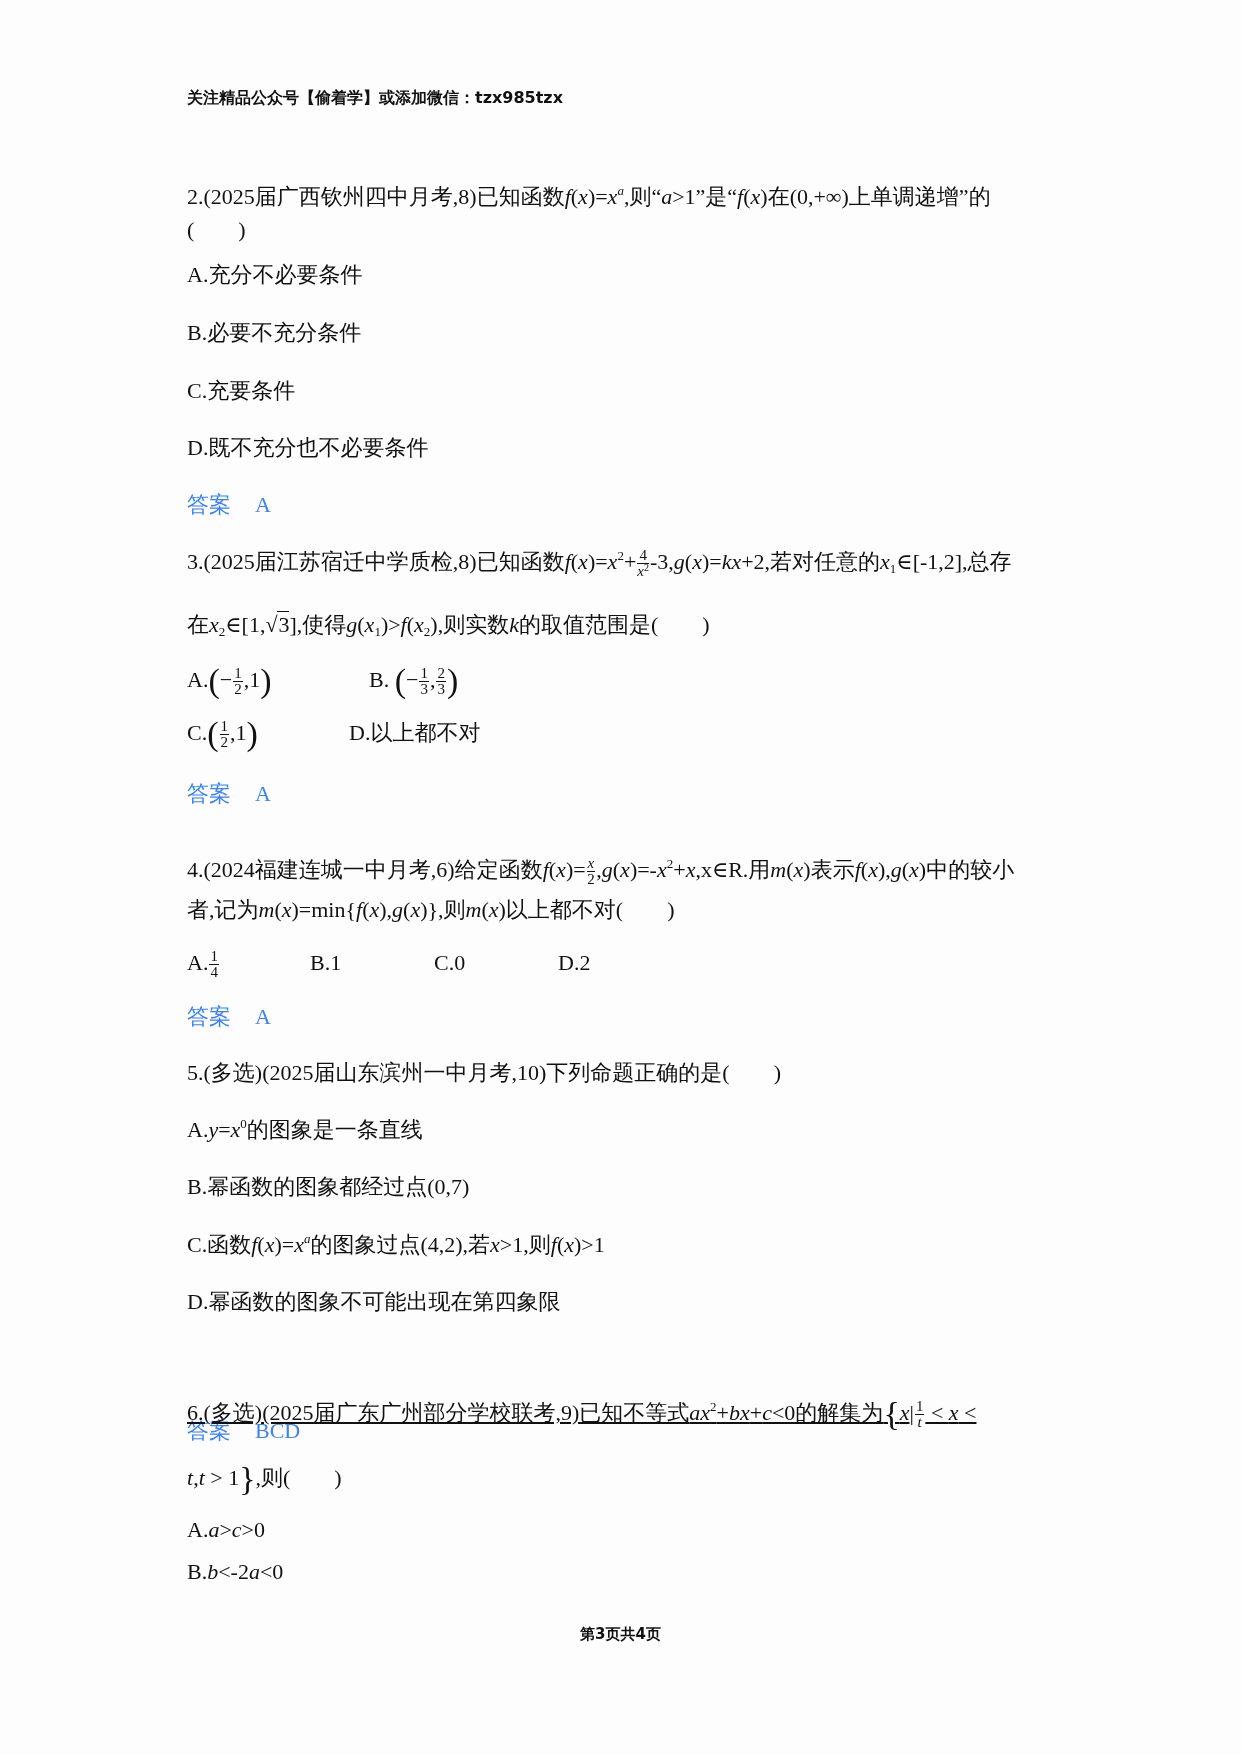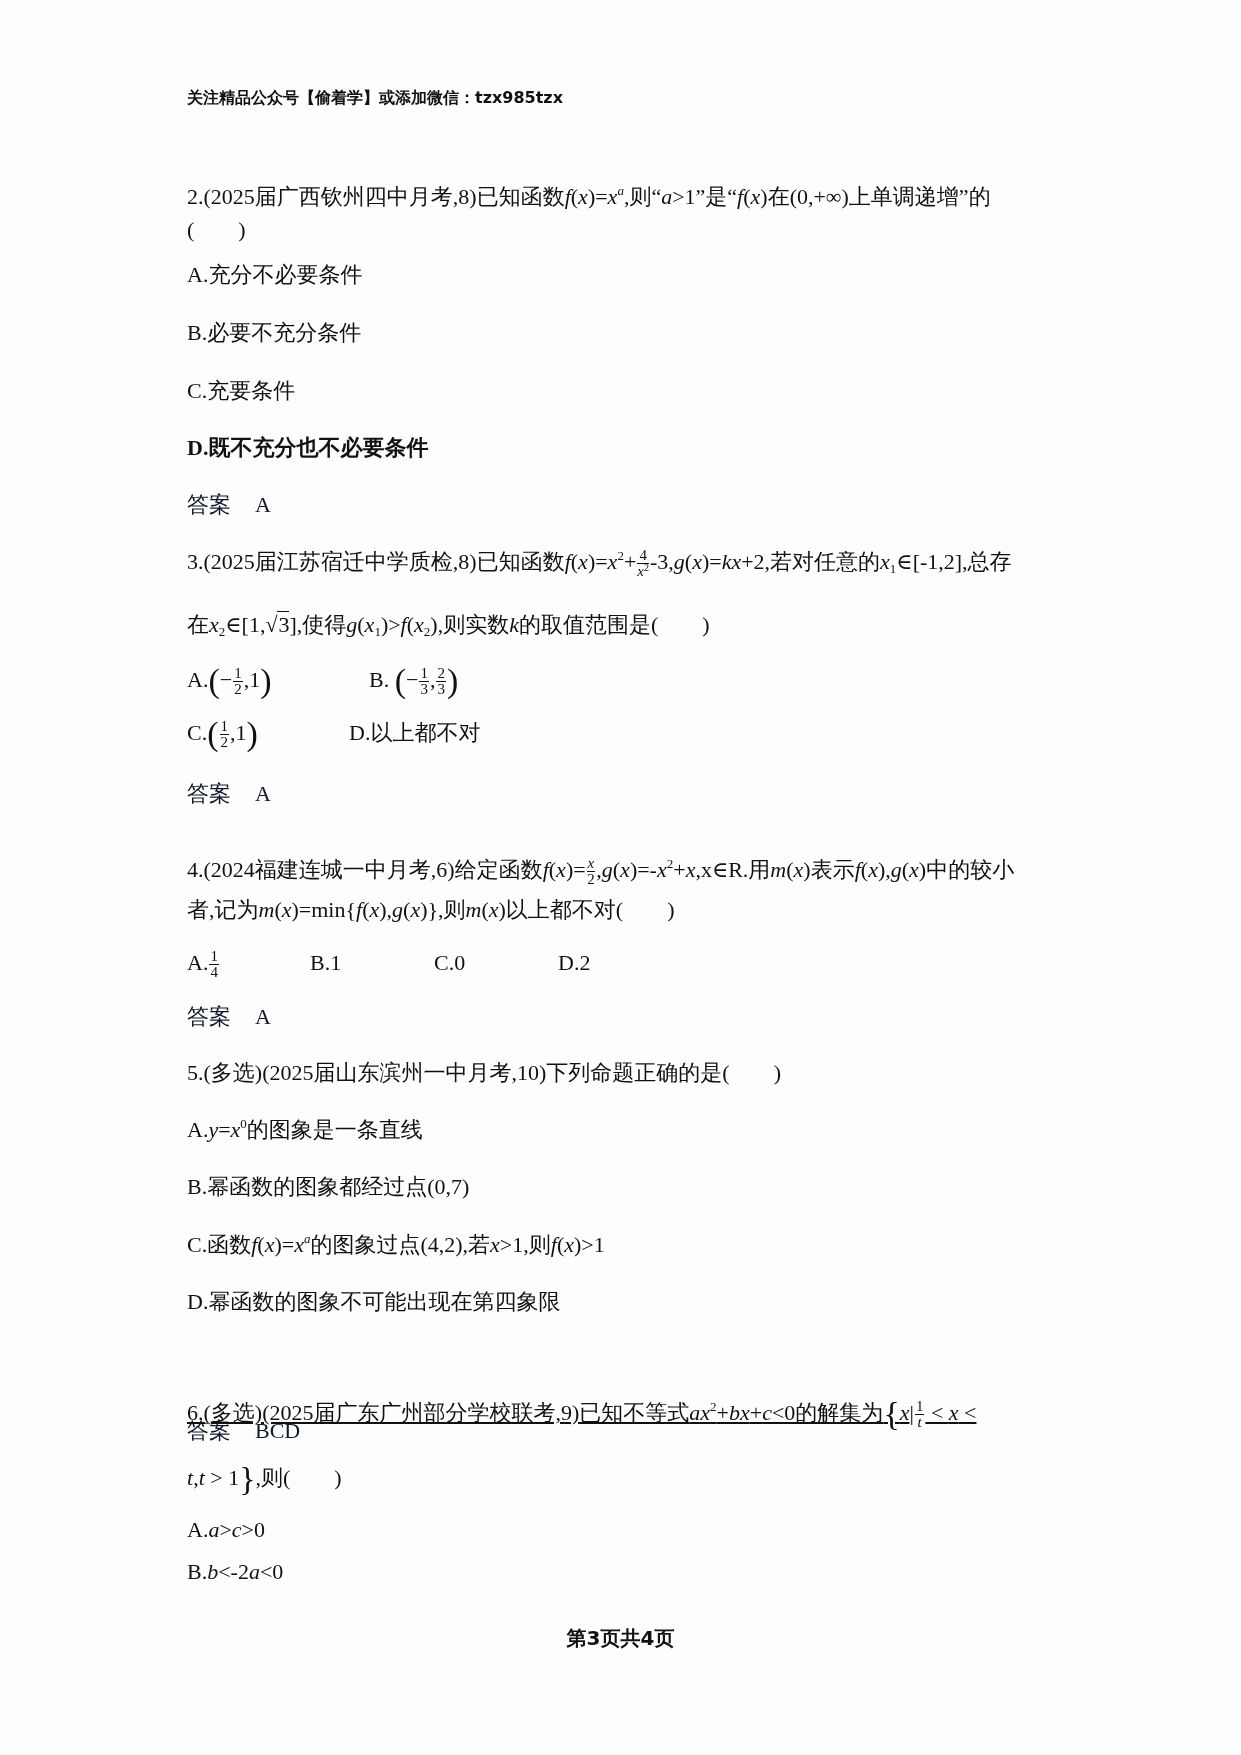--- a/index.html
+++ b/index.html
@@ -2,22 +2,22 @@
 <html><head>
 <meta charset="utf-8">
 <style>
   html, body { margin: 0; padding: 0; background: #fdfdfd; }
   body { width: 1241px; height: 1755px; position: relative; overflow: hidden;
          font-family: "Liberation Serif", "DejaVu Serif", serif; color: #111; }
   .line { position: absolute; left: 187px; white-space: nowrap; font-size: 22px; line-height: 30px; margin-top: 9px; }
   .sans { font-family: "DejaVu Sans", "Liberation Sans", sans-serif; }
   .header { font-size: 16px; font-weight: bold; top: 74px; }
   .footer { position: absolute; top: 1625px; left: 0; width: 1241px; text-align: center;
-            font-size: 20px; font-weight: bold; font-family: "DejaVu Sans", sans-serif; }
-  .answer { color: #0f172a; }
+            font-size: 15px; font-weight: bold; font-family: "DejaVu Sans", sans-serif; }
+  .answer { color: #3b82f6; }
   .answer .val { margin-left: 24px; }
   i { font-style: italic; }
   sup { font-size: 13px; vertical-align: 9px; line-height: 0; }
   sub { font-size: 13px; vertical-align: -4px; line-height: 0; }
   .frac { display: inline-block; vertical-align: middle; text-align: center; font-size: 15px; line-height: 15px; margin: 0 1px; }
   .frac > span { display: block; }
   .frac > span.num { border-bottom: 1px solid #111; padding: 0 1px; }
   .big { font-size: 34px; vertical-align: -5px; font-weight: 200; }
   .opt { display: inline-block; }
   .sqrt { border-top: 1px solid #111; padding-left: 1px; }
@@ -27,21 +27,21 @@
 
 <div class="line sans header">关注精品公众号【偷着学】或添加微信：tzx985tzx</div>
 
 <div class="line" style="top:173px;">
   <span>2.(2025届广西钦州四中月考,8)已知函数</span><i>f</i>(<i>x</i>)=<i>x</i><sup><i>a</i></sup><span>,则“</span><i>a</i><span>&gt;1”是“</span><i>f</i>(<i>x</i>)<span>在(0,+∞)上单调递增”的</span>
 </div>
 <div class="line" style="top:206px;">(　　)</div>
 <div class="line" style="top:251px;"><span>A.</span><span>充分不必要条件</span></div>
 <div class="line" style="top:309px;"><span>B.</span><span>必要不充分条件</span></div>
 <div class="line" style="top:367px;"><span>C.</span><span>充要条件</span></div>
-<div class="line" style="top:424px;font-weight:bold;"><span>D.</span><span>既不充分也不必要条件</span></div>
+<div class="line" style="top:424px;"><span>D.</span><span>既不充分也不必要条件</span></div>
 <div class="line answer" style="top:481px;"><span>答案</span><span class="val">A</span></div>
 
 <div class="line" style="top:538px;">
   <span>3.(2025届江苏宿迁中学质检,8)已知函数</span><i>f</i>(<i>x</i>)=<i>x</i><sup>2</sup>+<span class="frac"><span class="num">4</span><span><i>x</i><sup style="font-size:10px;vertical-align:5px">2</sup></span></span>-3,<i>g</i>(<i>x</i>)=<i>kx</i>+2<span>,若对任意的</span><i>x</i><sub>1</sub><span>∈[-1,2],总存</span>
 </div>
 <div class="line" style="top:601px;">
   <span>在</span><i>x</i><sub>2</sub>∈[1,√<span class="sqrt">3</span>],使得<i>g</i>(<i>x</i><sub>1</sub>)&gt;<i>f</i>(<i>x</i><sub>2</sub>)<span>,则实数</span><i>k</i><span>的取值范围是(　　)</span>
 </div>
 <div class="line" style="top:656px;">
   <span class="opt" style="width:182px;">A.<span class="big">(</span>−<span class="frac"><span class="num">1</span><span>2</span></span>,1<span class="big">)</span></span><span class="opt">B. <span class="big">(</span>−<span class="frac"><span class="num">1</span><span>3</span></span>,<span class="frac"><span class="num">2</span><span>3</span></span><span class="big">)</span></span>

